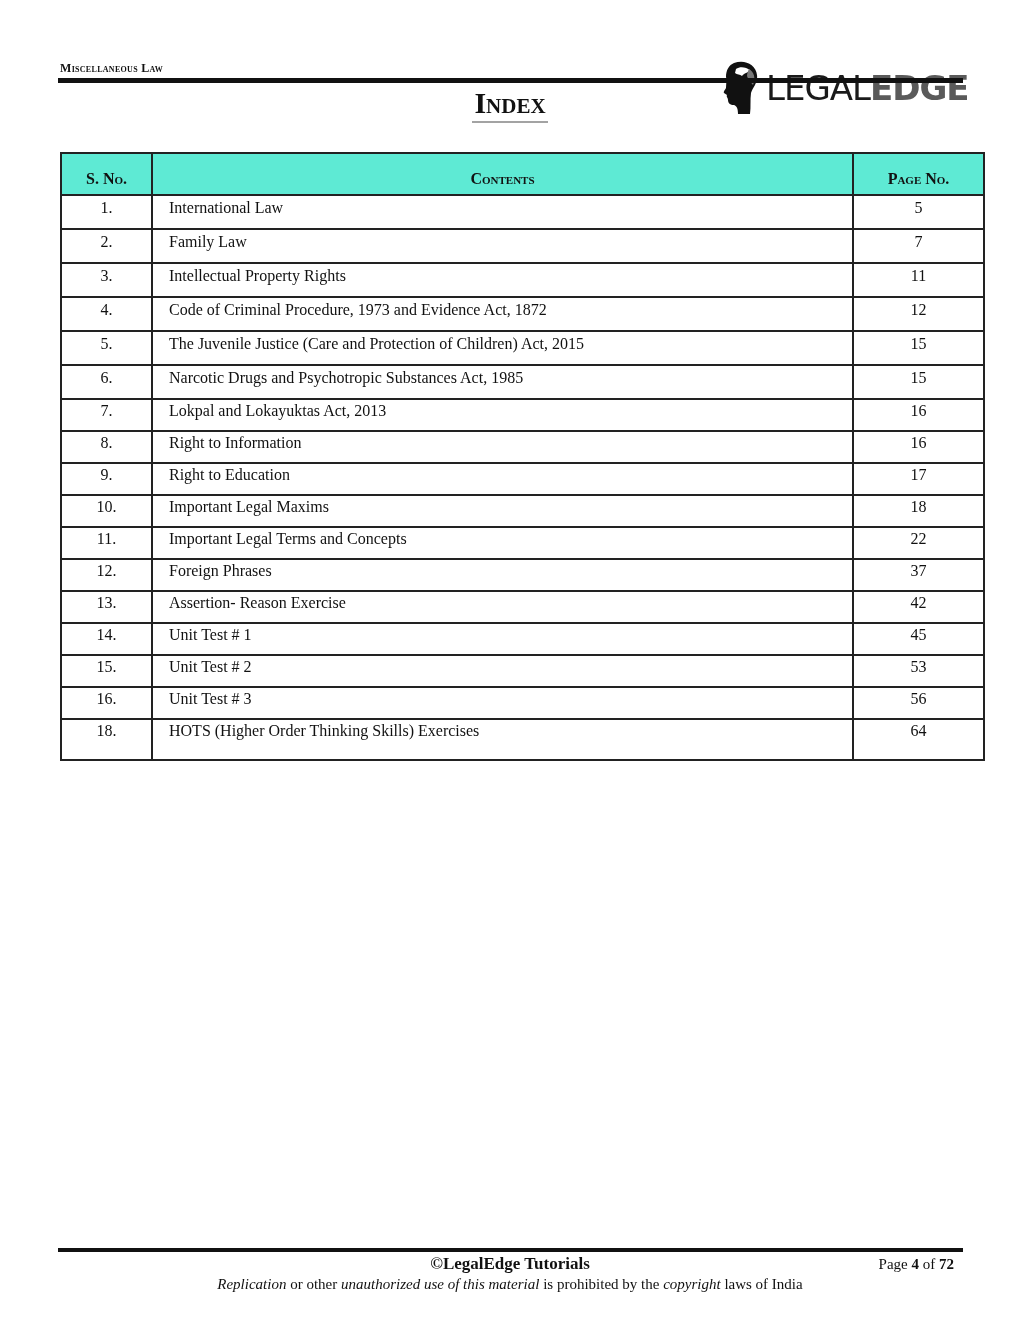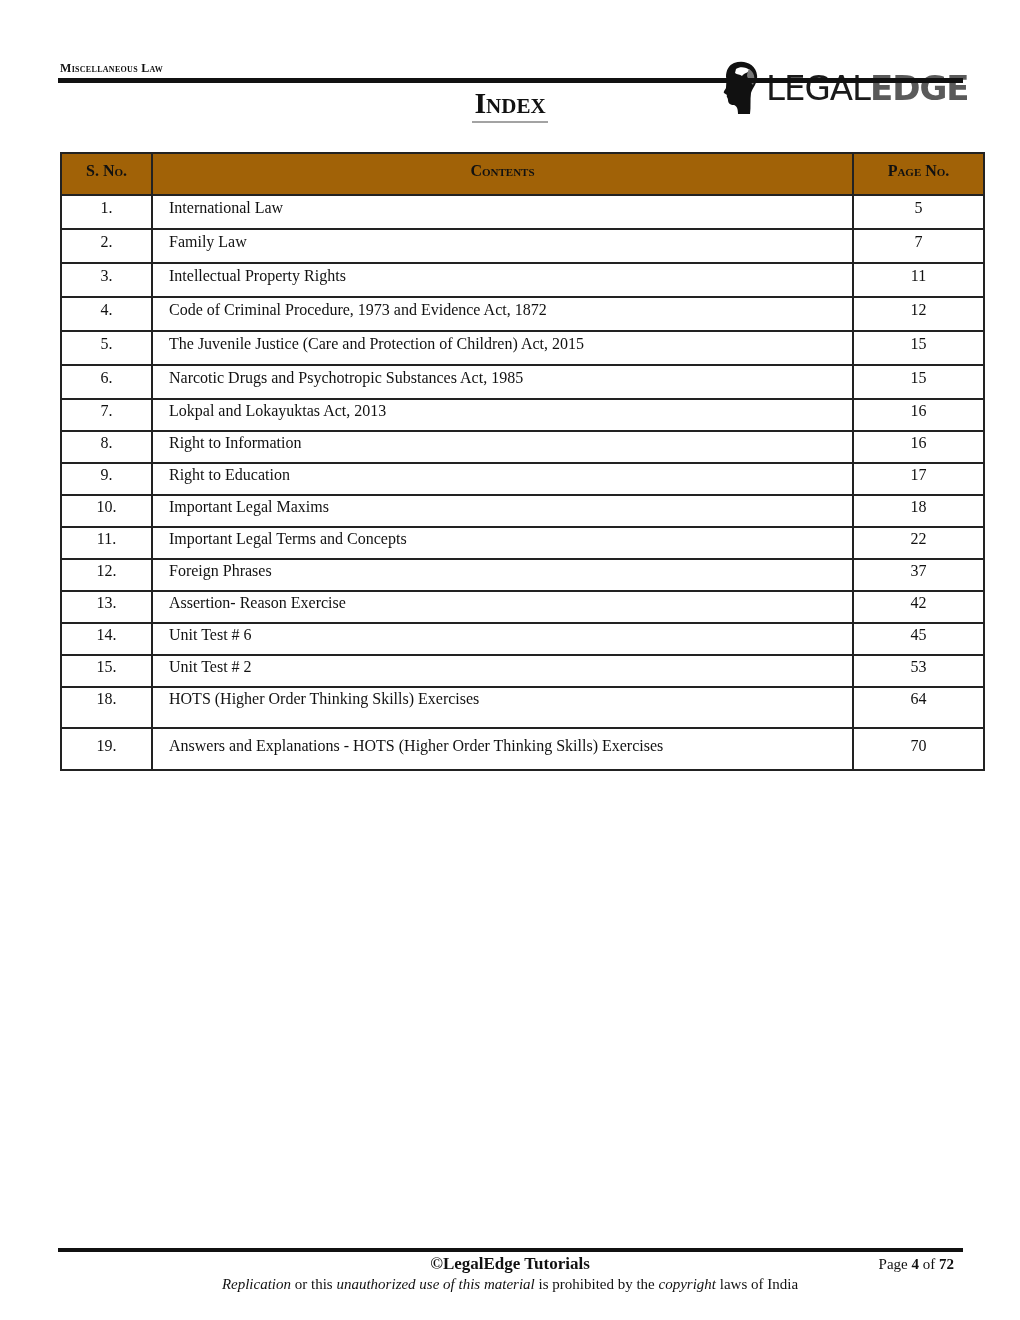--- a/index.html
+++ b/index.html
@@ -27,22 +27,22 @@
       font-variant: small-caps; font-size: 30px; line-height: 34px;
       border-bottom: 2px solid #a3a3a3; padding: 0 2px 1px 2px;
     }
 
     table.index {
       position: absolute; left: 60px; top: 152px; width: 925px;
       border-collapse: collapse; font-family: "Liberation Serif", serif; font-size: 16px;
     }
     table.index th, table.index td { border: 2px solid #222; vertical-align: top; }
     table.index th {
-      background: #a16207; height: 42px; font-variant: small-caps; font-weight: bold;
-      font-size: 16px; padding-top: 8px; text-align: center;
+      background: #5eead4; height: 42px; font-variant: small-caps; font-weight: bold;
+      font-size: 16px; padding-top: 16px; text-align: center;
     }
     table.index td { height: 34px; padding-top: 3px; }
     td.sno { width: 91px; text-align: center; }
     td.contents { padding-left: 16px; }
     td.page { width: 131px; text-align: center; }
     tr.tall18 td { height: 41px; }
     tr.tall19 td { height: 42px; padding-top: 8px; }
     tr.r7 td, tr.r8 td, tr.r9 td, tr.r10 td, tr.r11 td, tr.r12 td, tr.r13 td, tr.r14 td, tr.r15 td, tr.r16 td, tr.r17 td { height: 32px; }
     tr.r7 td, tr.r8 td, tr.r9 td, tr.r10 td, tr.r11 td, tr.r12 td, tr.r13 td, tr.r14 td, tr.r15 td, tr.r16 td, tr.r17 td, tr.tall18 td { padding-top: 2px; }
 
@@ -151,37 +151,37 @@
         <td class="contents">Foreign Phrases</td>
         <td class="page">37</td>
       </tr>
       <tr class="r13">
         <td class="sno">13.</td>
         <td class="contents">Assertion- Reason Exercise</td>
         <td class="page">42</td>
       </tr>
       <tr class="r14">
         <td class="sno">14.</td>
-        <td class="contents">Unit Test # 6</td>
+        <td class="contents">Unit Test # 1</td>
         <td class="page">45</td>
       </tr>
       <tr class="r15">
         <td class="sno">15.</td>
         <td class="contents">Unit Test # 2</td>
         <td class="page">53</td>
       </tr>
+      <tr class="r16">
+        <td class="sno">16.</td>
+        <td class="contents">Unit Test # 3</td>
+        <td class="page">56</td>
+      </tr>
       <tr class="tall18">
         <td class="sno">18.</td>
         <td class="contents">HOTS (Higher Order Thinking Skills) Exercises</td>
         <td class="page">64</td>
-      </tr>
-      <tr class="tall19">
-        <td class="sno">19.</td>
-        <td class="contents">Answers and Explanations - HOTS (Higher Order Thinking Skills) Exercises</td>
-        <td class="page">70</td>
       </tr>
     </tbody>
 </table>
 
 <div class="footer-rule"></div>
 <div class="footer-copy">©LegalEdge Tutorials</div>
 <div class="footer-page"><span>Page </span><b>4</b><span> of </span><b>72</b></div>
-<div class="footer-notice"><i>Replication</i><span> or this </span><i>unauthorized use of this material</i><span> is prohibited by the </span><i>copyright</i><span> laws of India</span></div>
+<div class="footer-notice"><i>Replication</i><span> or other </span><i>unauthorized use of this material</i><span> is prohibited by the </span><i>copyright</i><span> laws of India</span></div>
 
 </body></html>

